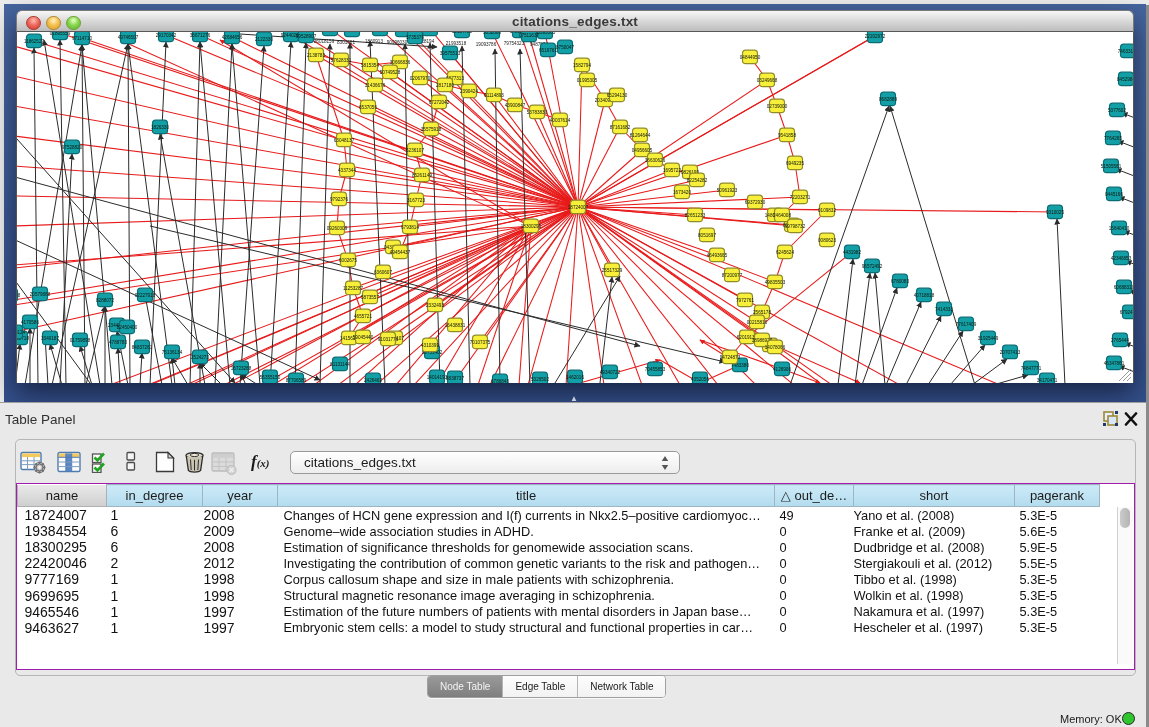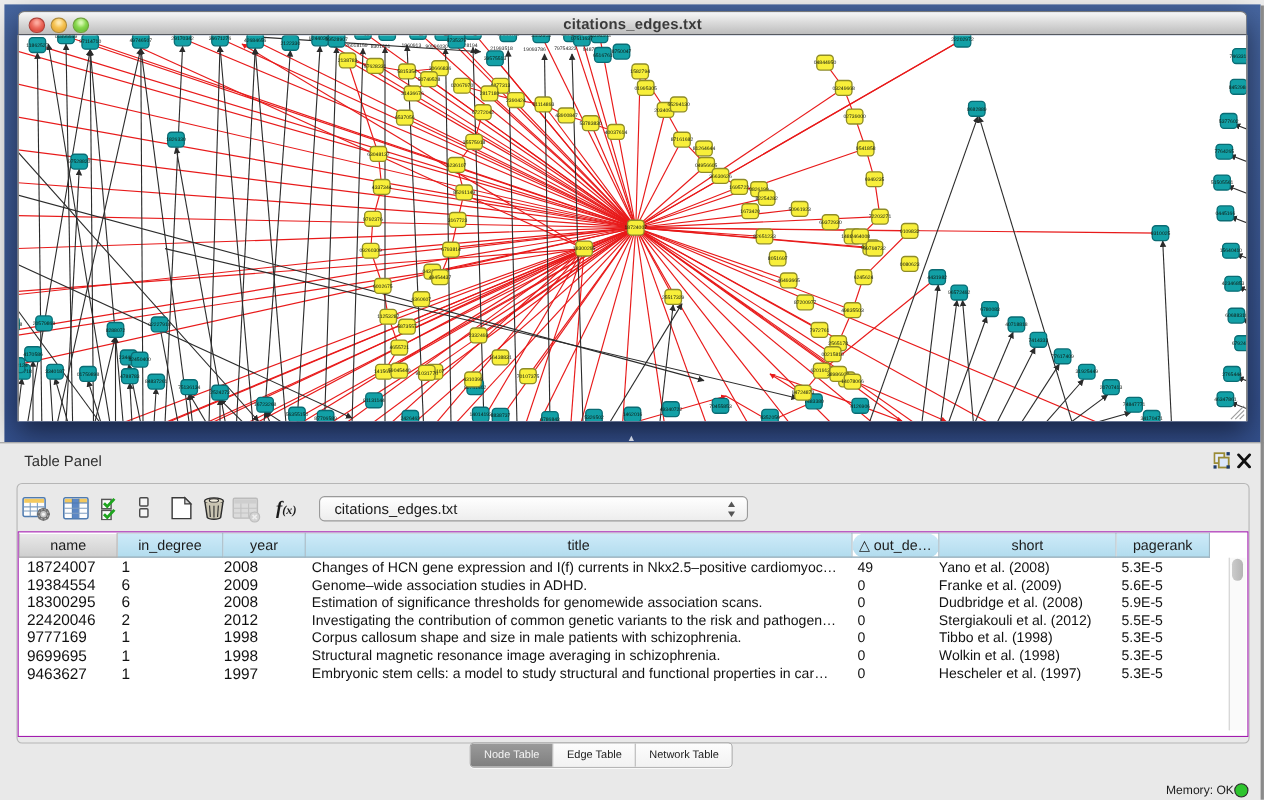--- a/index.html
+++ b/index.html
@@ -13,39 +13,39 @@
  border-radius:6px 6px 0 0;border:1px solid #7a7a7a;border-bottom:1px solid #585858;box-sizing:border-box;}
 #tbar .tl{position:absolute;top:4.5px;width:12.5px;height:12.5px;border-radius:50%;}
 #tl1{left:9px;background:radial-gradient(circle at 50% 30%,#fdab9f 10%,#ec6c5f 45%,#d43b2f 90%);border:.5px solid #b03f38;}
 #tl2{left:29px;background:radial-gradient(circle at 50% 30%,#ffe9b0 10%,#f5c250 45%,#e0a030 90%);border:.5px solid #b08b38;}
 #tl3{left:49px;background:radial-gradient(circle at 50% 30%,#d7f8b2 10%,#88d84e 45%,#62b631 90%);border:.5px solid #6fa23c;}
 #ttl{position:absolute;top:3px;left:0;width:100%;text-align:center;font-size:13.5px;
  font-weight:bold;color:#3a3a3a;letter-spacing:.2px;}
 #canvas{position:absolute;left:1px;top:22px;width:1116px;height:351px;background:#fff;
  border-left:1px solid #565656;border-right:1px solid #565656;box-sizing:content-box;overflow:hidden;margin-left:-1px;}
 #panel{position:absolute;left:0;top:402px;width:1149px;height:325px;background:#e9e9e9;border-top:1px solid #9d9d9d;}
-#ptitle{position:absolute;left:22px;top:9px;font-size:13.5px;color:#303030;}
+#ptitle{position:absolute;left:5px;top:9px;font-size:13.5px;color:#303030;}
 #pfloat{position:absolute;left:1103px;top:8px;width:16px;height:16px;}
 #pclose{position:absolute;left:1124px;top:9px;width:14px;height:14px;}
 #inner{position:absolute;left:15px;top:36px;width:1119px;height:235px;
  border:1px solid #b6b6b6;border-radius:5px;background:#e9e9e9;}
 .ticon{position:absolute;top:11px;}
 #combo{position:absolute;left:274px;top:11px;width:390px;height:23px;background:linear-gradient(#ffffff,#ededed);
  border:1px solid #9a9a9a;border-radius:5px;font-size:13.5px;color:#1a1a1a;line-height:22px;padding-left:13px;box-sizing:border-box;}
 #combo .sp{position:absolute;right:9px;top:0;height:100%;width:10px;}
 #tblwrap{position:absolute;left:0px;top:43px;width:1117px;height:185px;background:#fff;
  border:1px solid #a21caf;overflow:hidden;}
 table{border-collapse:collapse;table-layout:fixed;width:1076px;font-size:14px;}
 th,td{overflow:hidden;white-space:nowrap;padding:0;}
 thead th{height:21px;background:linear-gradient(#cdeaf8,#b2dcee);border:1px solid #9fb6c2;
  font-weight:normal;font-size:13px;color:#1c1c1c;}
 th.c1{background:linear-gradient(#e9e9e9,#cfcfcf);border:1px solid #b0b0b0;border-top:none;}
 td{height:16.1px;color:#111;}
 td.c4,td.c5,td.c6,td.c7{font-size:12.8px;}
-.c1{width:88px;} .c2{width:95px;margin-left:44px;} .c3{width:74px;} .c4{width:496px;} .c5{width:78px;border-radius:11px;}
+.c1{width:88px;} .c2{width:95px;margin-left:44px;} .c3{width:74px;} .c4{width:496px;} .c5{width:78px;}
 .c6{width:160px;} .c7{width:84px;margin-left:28px;}
 td.c1{padding-left:7px;} td.c2{padding-left:4px;} td.c3{padding-left:1px;}
 td.c4{padding-left:6px;} td.c5{padding-left:5px;} td.c6{text-align:left;} td.c7{padding-left:5px;}
 #vscroll{position:absolute;right:1px;top:23px;width:15px;height:157px;background:#fafafa;border-left:1px solid #d0d0d0;}
 #vthumb{position:absolute;left:2px;top:1px;width:10px;height:20px;background:linear-gradient(90deg,#cbcbcb,#b4b4b4);border-radius:5px;}
 #tabs{position:absolute;left:427px;top:272px;height:21px;display:flex;
  border:1px solid #a0a0a0;border-radius:4px;overflow:hidden;background:#fff;
  box-shadow:0 1px 0 rgba(255,255,255,.7);}
 .tab{font-size:10px;line-height:21px;padding:0 12px;color:#1a1a1a;background:linear-gradient(#fdfdfd,#f2f2f2);}
 .tab.sel{background:linear-gradient(#9a9a9a,#7f7f7f);color:#f4f4f4;}
@@ -1138,20 +1138,29 @@
 <tr>
               <td class="c1">9699695</td>
               <td class="c2">1</td>
               <td class="c3">1998</td>
               <td class="c4">Structural magnetic resonance image averaging in schizophrenia.</td>
               <td class="c5">0</td>
               <td class="c6">Wolkin et al. (1998)</td>
               <td class="c7">5.3E-5</td>
             </tr>
 <tr>
+              <td class="c1">9465546</td>
+              <td class="c2">1</td>
+              <td class="c3">1997</td>
+              <td class="c4">Estimation of the future numbers of patients with mental disorders in Japan base…</td>
+              <td class="c5">0</td>
+              <td class="c6">Nakamura et al. (1997)</td>
+              <td class="c7">5.3E-5</td>
+            </tr>
+<tr>
               <td class="c1">9463627</td>
               <td class="c2">1</td>
               <td class="c3">1997</td>
               <td class="c4">Embryonic stem cells: a model to study structural and functional properties in car…</td>
               <td class="c5">0</td>
               <td class="c6">Hescheler et al. (1997)</td>
               <td class="c7">5.3E-5</td>
             </tr>
         </tbody>
       </table>

